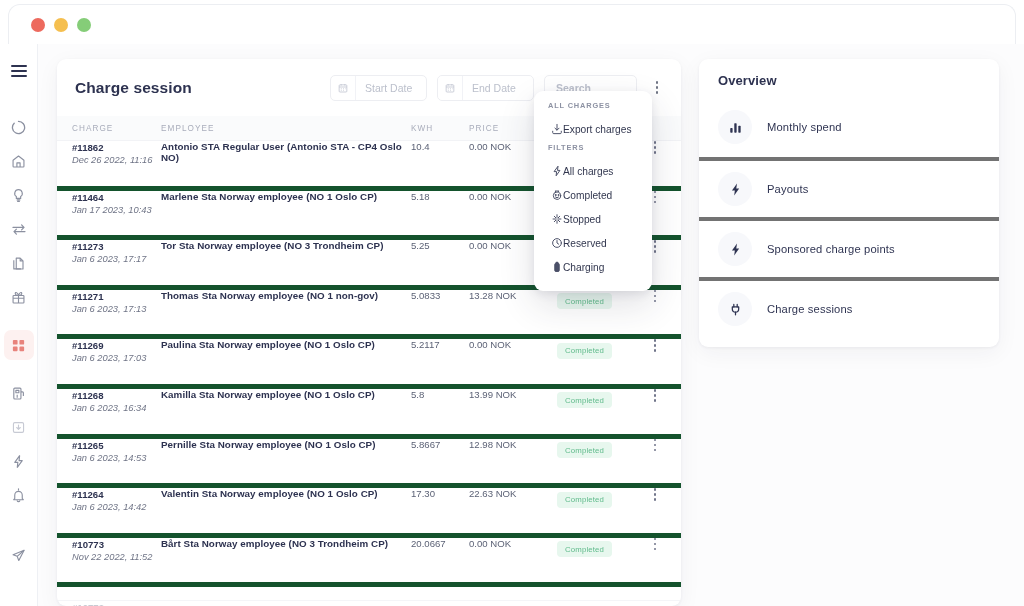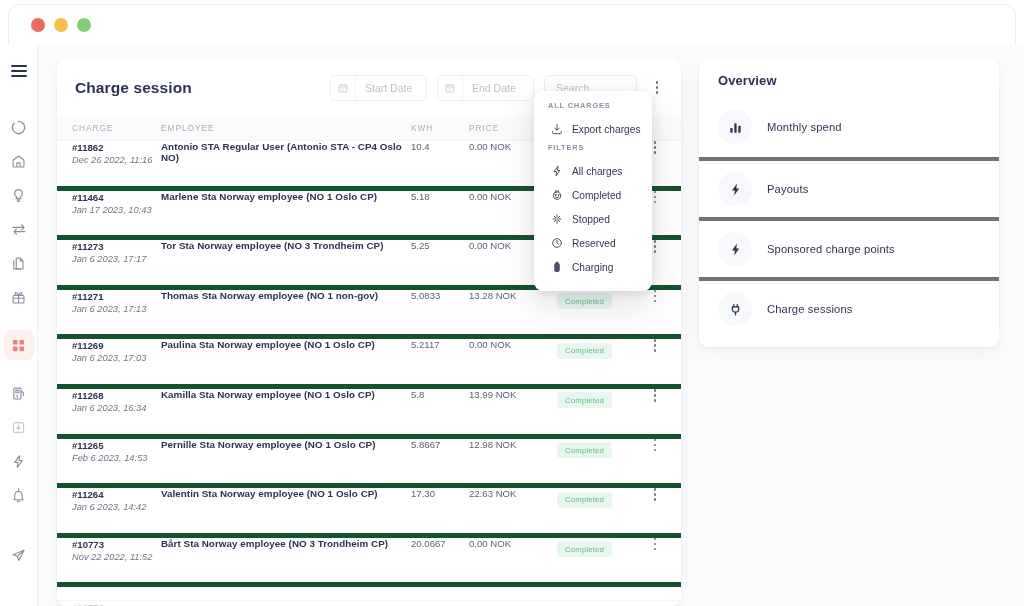--- a/index.html
+++ b/index.html
@@ -110,21 +110,21 @@
     border-right: 1px solid #f1f2f6;
   }
   .field .ph {
     font-size: 10.5px; color: #bcc0cc;
     padding: 0 10px 0 9px;
     white-space: nowrap;
   }
   #field-start { width: 97px; }
   #field-end   { width: 97px; }
   #field-search { width: 93px; border-color: #edeef2; }
-  #field-search .ph { padding-left: 11px; }
+  #field-search .ph { padding-left: 11px; font-weight: bold; }
   #kebab-toolbar {
     width: 16px; height: 24px;
     display: flex; flex-direction: column; align-items: center;
     justify-content: center; gap: 2.5px;
     margin-left: 2px;
   }
   .kdot { width: 2.6px; height: 2.6px; border-radius: 50%; background: #6f7485; }
 
   
   #table-head {
@@ -183,21 +183,21 @@
     box-shadow: 0 3px 10px rgba(40,44,64,.10), 0 14px 36px rgba(40,44,64,.14);
     padding: 10px 0 12px 0;
     z-index: 30;
   }
   .dd-label {
     font-size: 7.4px; font-weight: 700; letter-spacing: .85px;
     color: #8d92a3; padding: 0 0 0 14px; margin-bottom: 7px;
   }
   .dd-label.second { margin-top: 2px; }
   .dd-item {
-    display: flex; align-items: center; gap: 9px;
+    display: flex; align-items: center; 
     padding: 5.5px 0 5.5px 16px;
     font-size: 10.2px; color: #32374f;
   }
   .dd-item .ic { width: 13px; height: 13px; display: flex; align-items: center; justify-content: center; color: #4b5068; flex: none; }
 
   
   #overview-card {
     width: 300px; flex: none;
     align-self: flex-start;
     background: #ffffff;
@@ -484,21 +484,21 @@
               <div class="row-kebab">
                 <span class="kdot"></span>
                 <span class="kdot"></span>
                 <span class="kdot"></span>
               </div>
             </div>
           </div>
           <div class="trow">
             <div class="c-charge">
               <div class="cid">#11265</div>
-              <div class="cdate">Feb 6 2023, 14:53</div>
+              <div class="cdate">Jan 6 2023, 14:53</div>
             </div>
             <div class="c-employee cemp">Pernille Sta Norway employee (NO 1 Oslo CP)</div>
             <div class="c-kwh ckwh">5.8667</div>
             <div class="c-price cprice">12.98 NOK</div>
             <div class="c-status"><span class="badge">Completed</span></div>
             <div class="c-menu">
               <div class="row-kebab">
                 <span class="kdot"></span>
                 <span class="kdot"></span>
                 <span class="kdot"></span>

